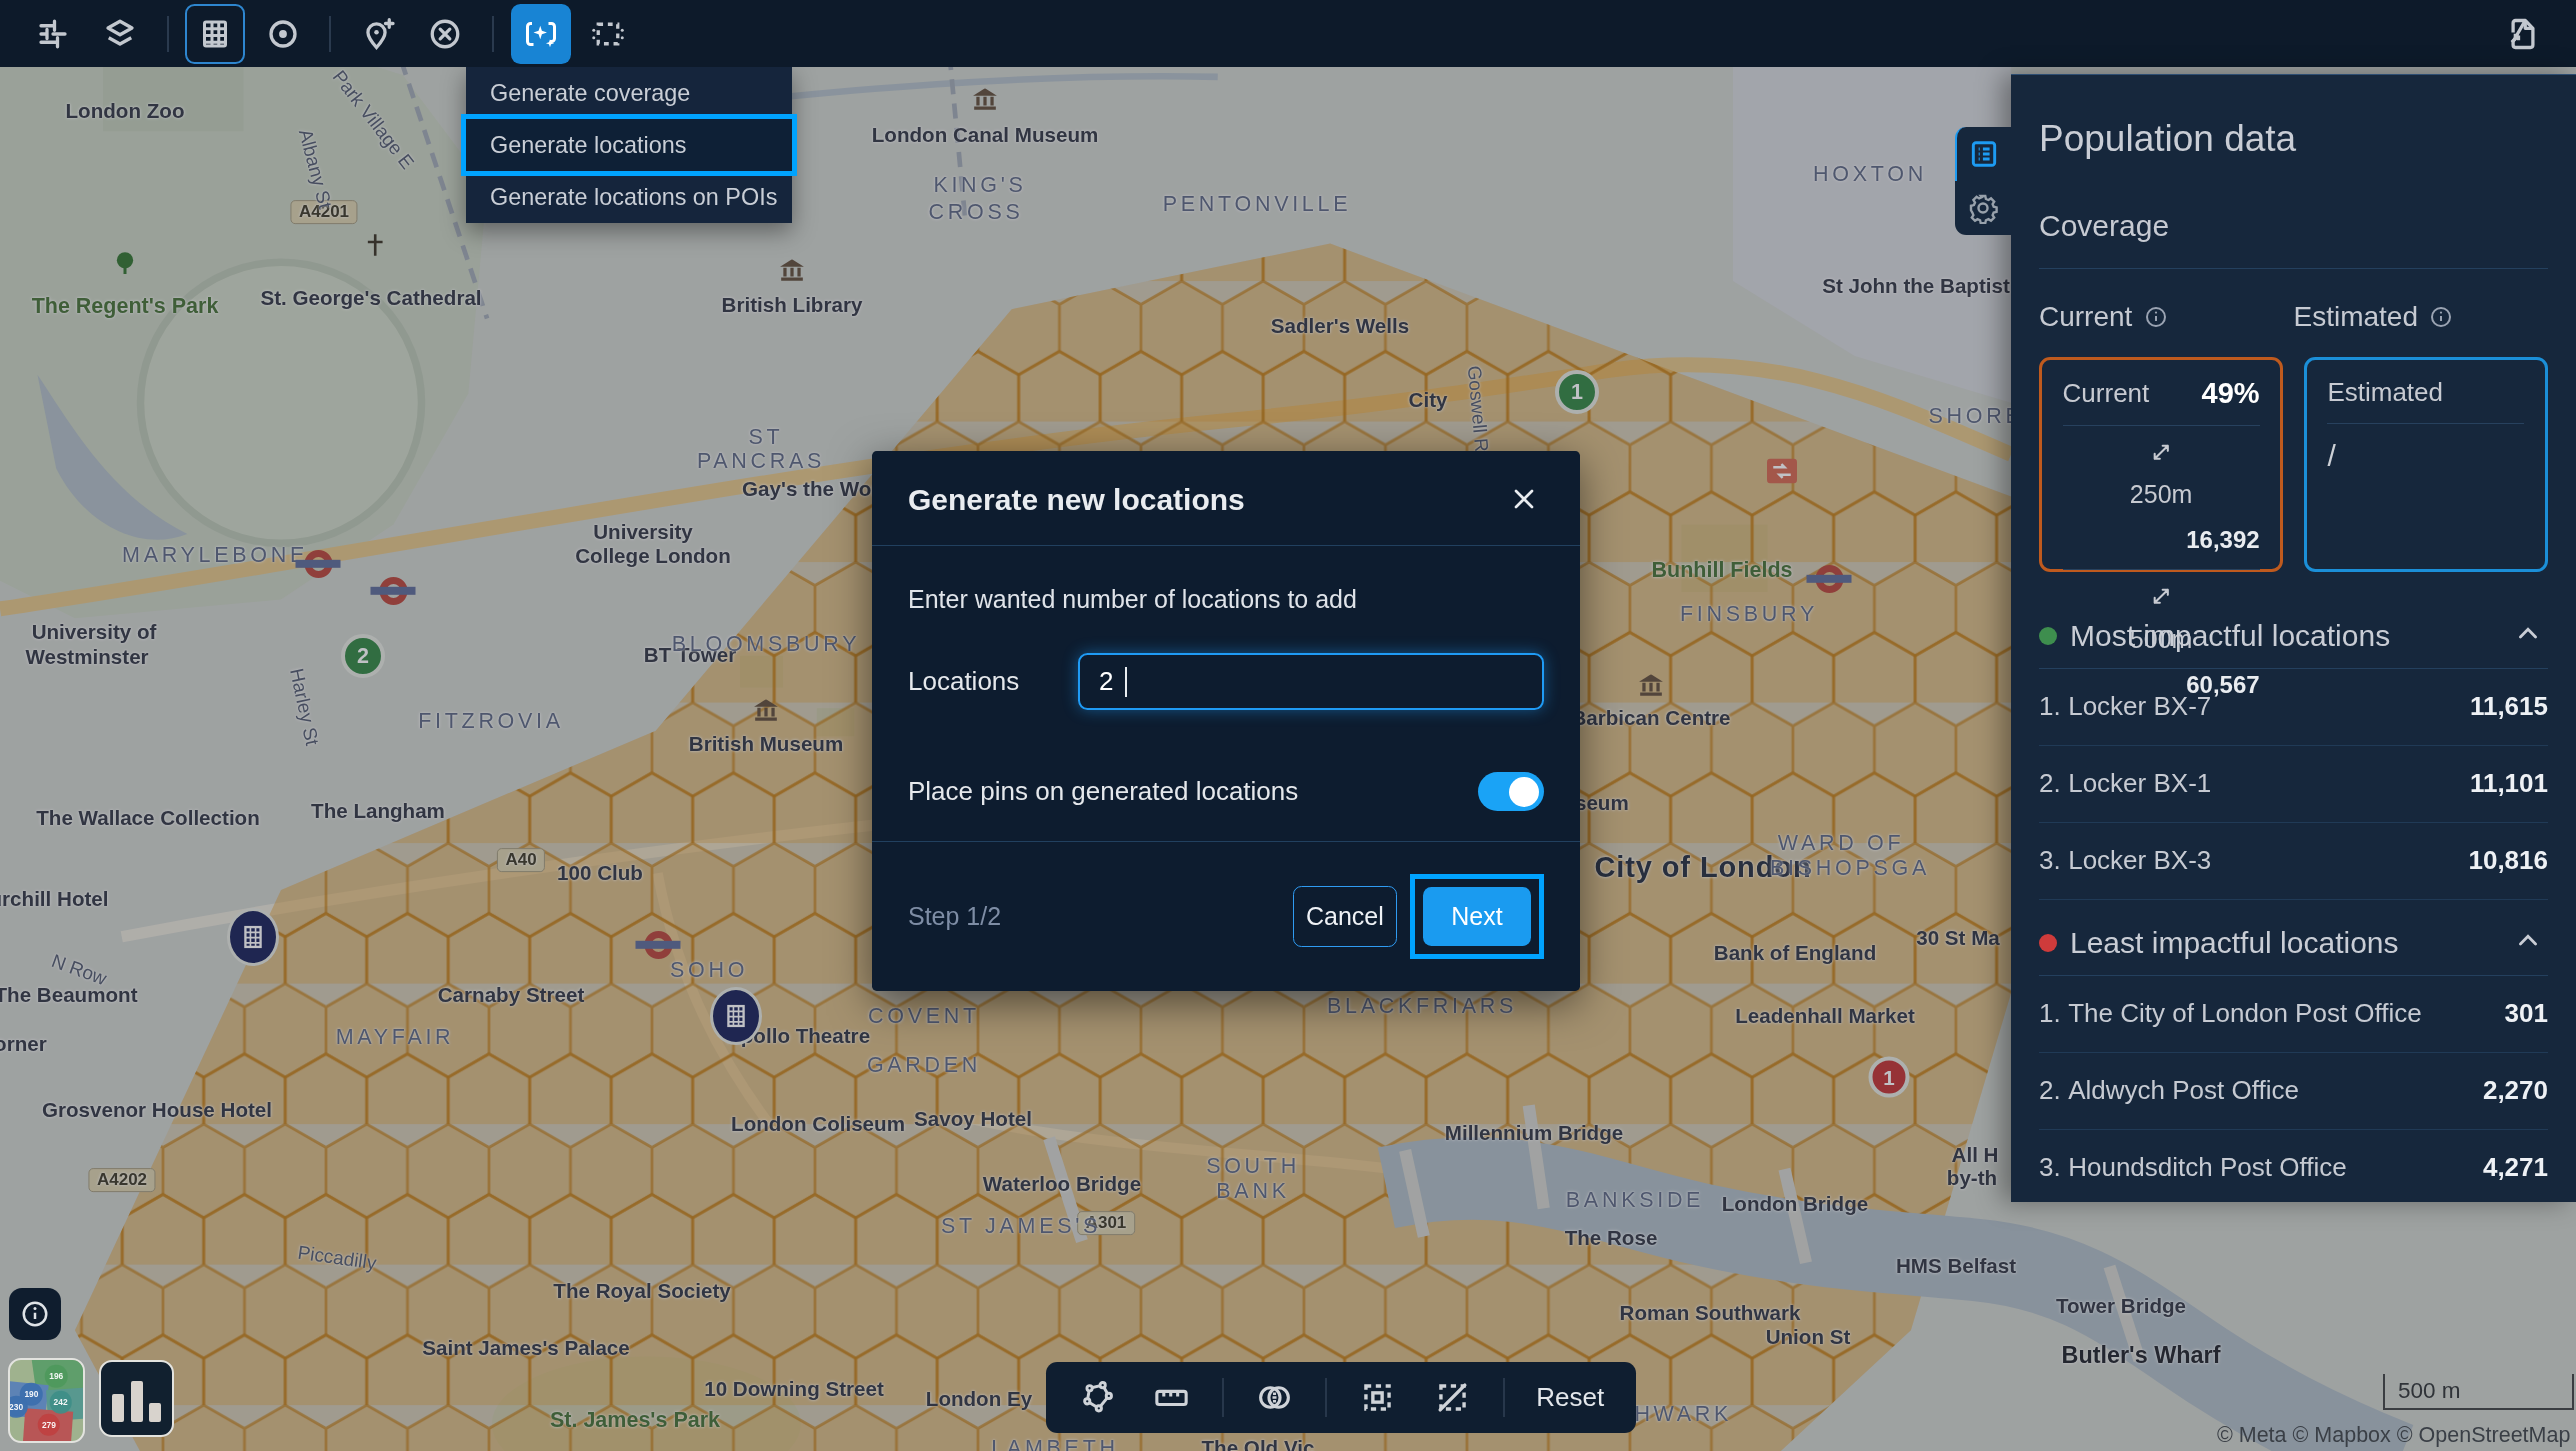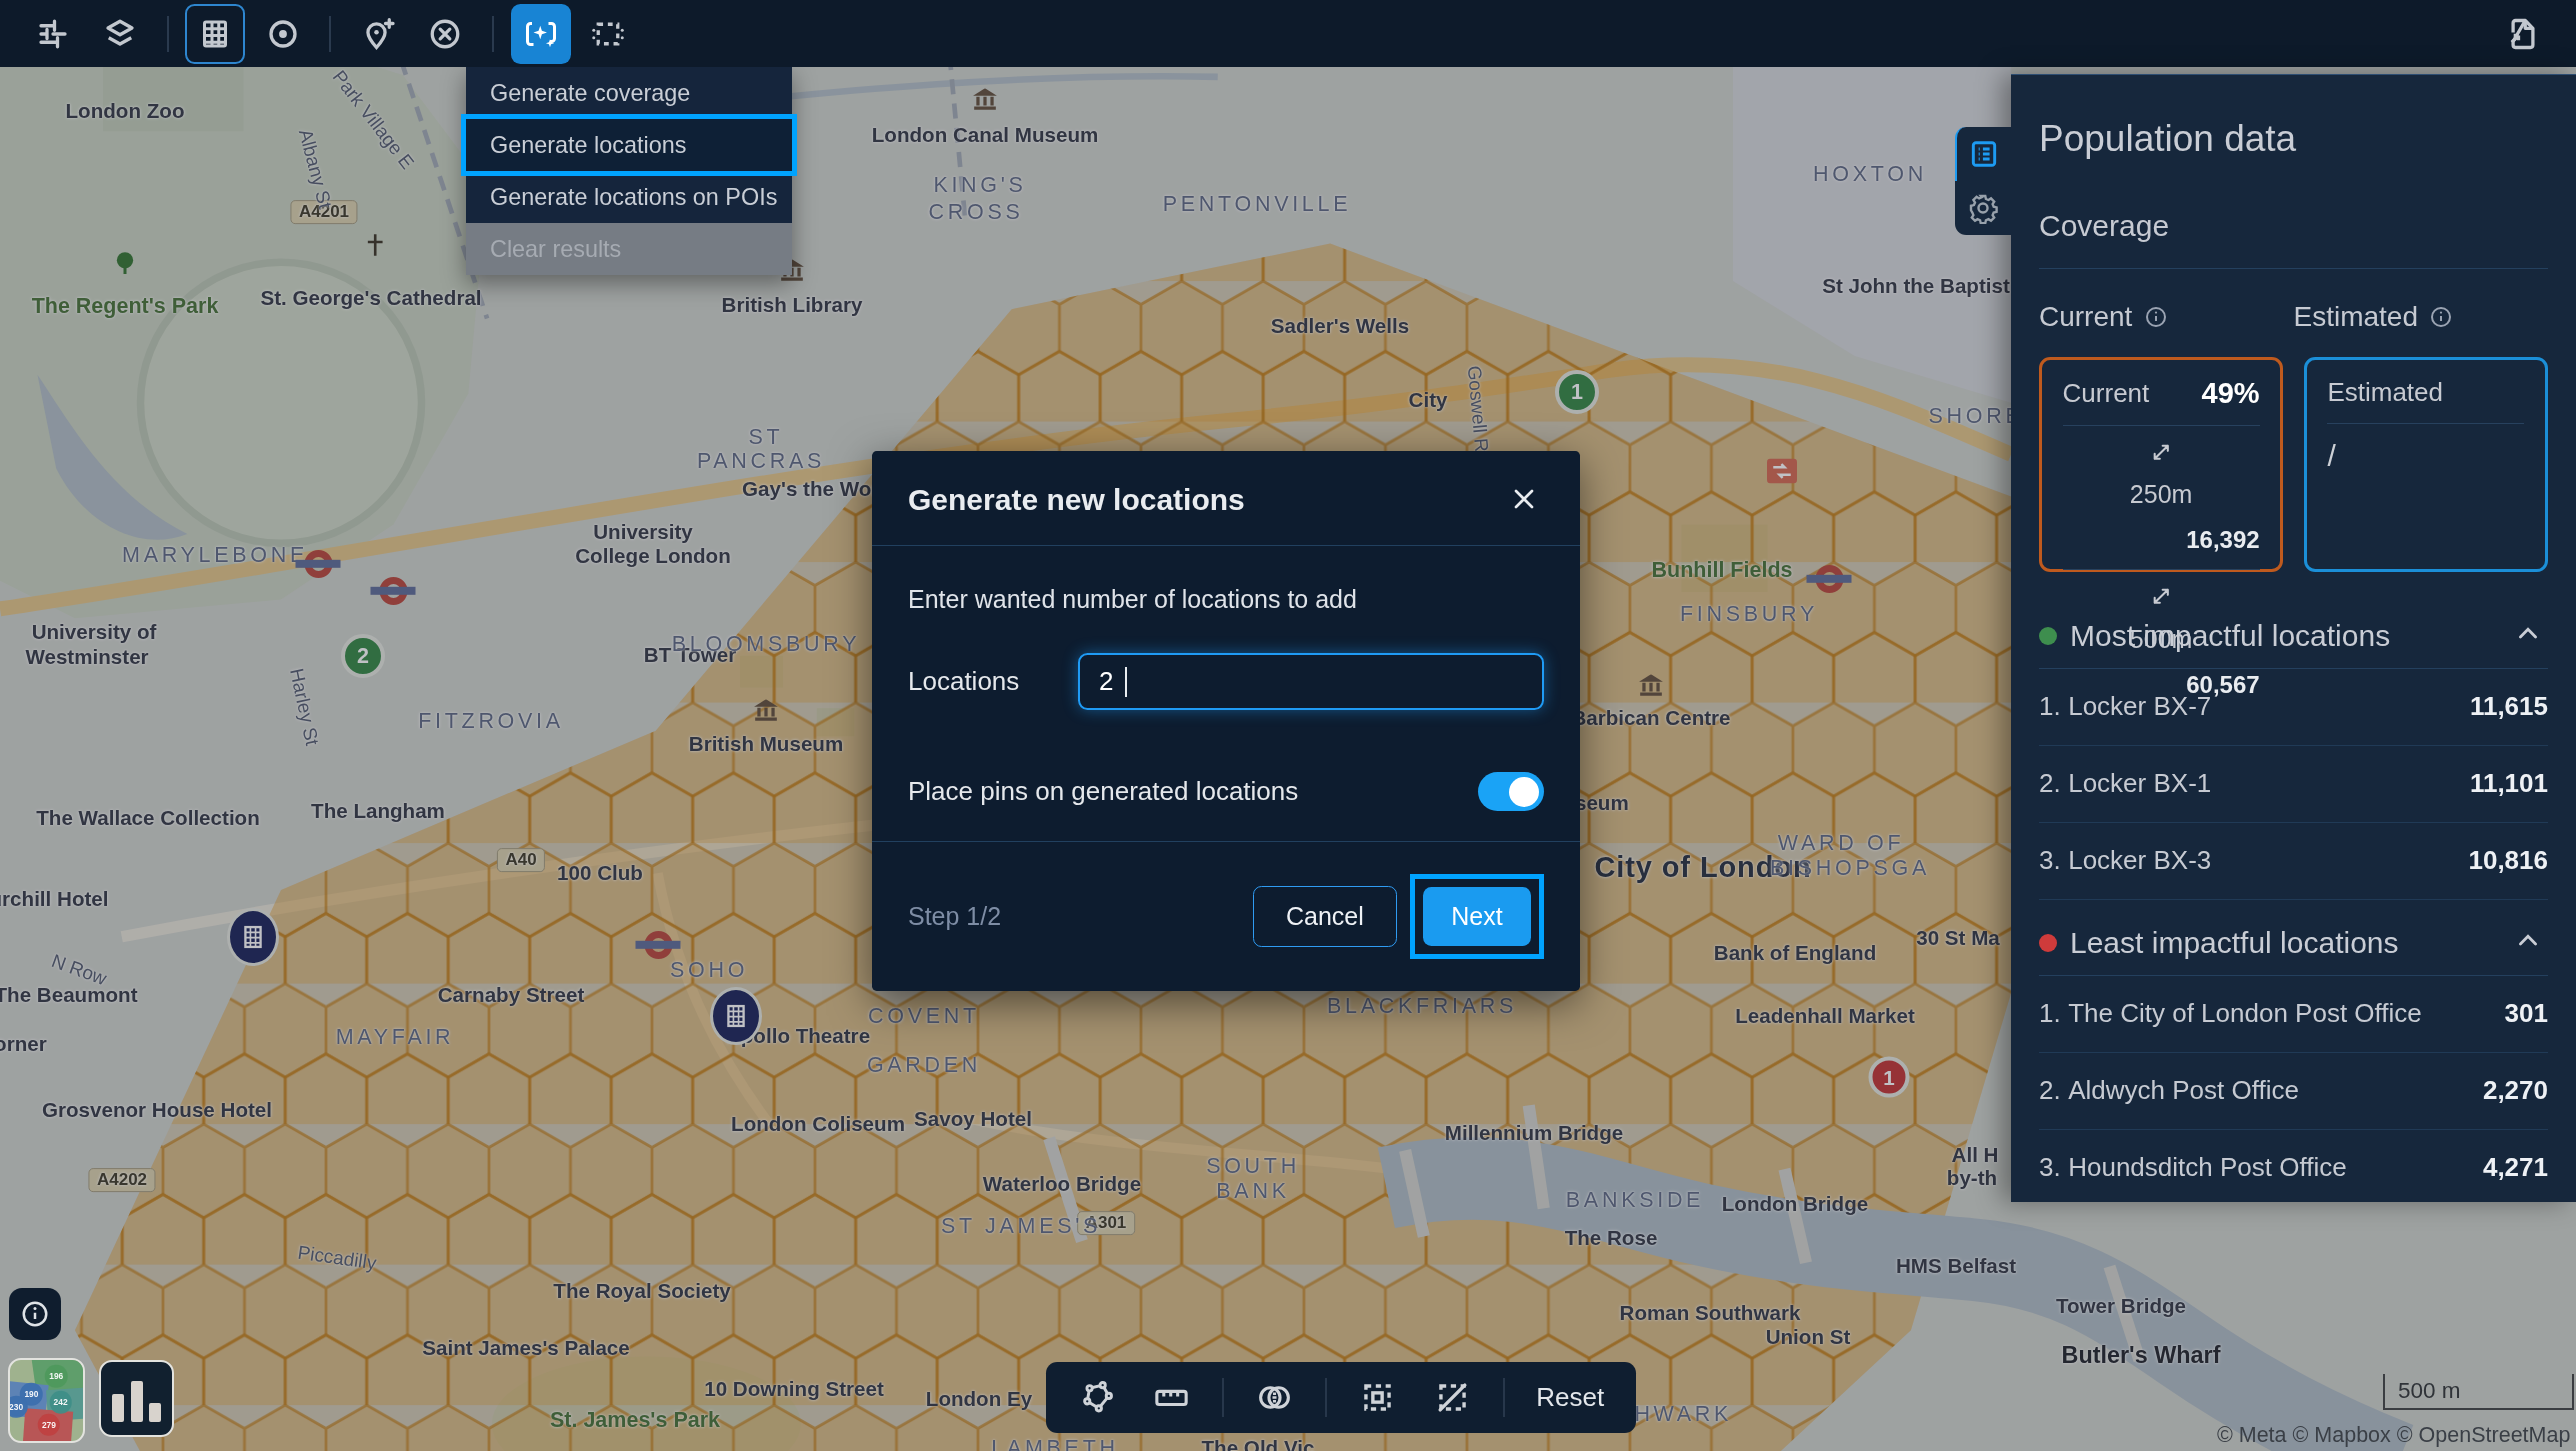--- a/index.html
+++ b/index.html
@@ -53,21 +53,21 @@
   .loc-label{font-size:26px;color:#e5e8ec;}
   .input-wrap{position:relative;margin-left:auto;width:466px;}
   .loc-input{width:100%;height:57px;background:transparent;border:2.3px solid #1f9bf5;border-radius:9.4px;box-shadow:0 0 15px rgba(30,155,245,.45);color:#fff;font-size:26px;padding:0 19px;outline:none;}
   .caret{position:absolute;left:47px;top:14px;width:2.3px;height:30px;background:#e8ecf0;}
   .toggle-row{display:flex;align-items:center;margin-top:62px;}
   .toggle-label{font-size:26px;color:#e5e8ec;}
   .toggle{margin-left:auto;width:66px;height:39px;border-radius:19.7px;background:#1aa3f6;border:none;position:relative;cursor:pointer;}
   .toggle .knob{position:absolute;right:4.7px;top:4.7px;width:30px;height:30px;border-radius:50%;background:#fff;}
   .modal-foot{border-top:1.9px solid #21405f;display:flex;align-items:center;padding:0 36px;height:150px;}
   .step{font-size:25px;color:#7e8da5;}
-  .btn-cancel{margin-left:auto;background:transparent;border:1.9px solid #2f9bf2;border-radius:8.4px;color:#eef1f5;font-size:25px;padding:15px 32px;cursor:pointer;}
+  .btn-cancel{margin-left:auto;background:transparent;border:1.9px solid #2f9bf2;border-radius:8.4px;color:#eef1f5;font-size:25px;padding:15px 12px;cursor:pointer;}
   .next-annot{margin-left:13px;border:5.6px solid #00a3ff;padding:8.4px;display:inline-flex;}
   .btn-next{background:#1a9bf0;border:none;border-radius:8.4px;color:#fff;font-size:25px;padding:15px 28px;cursor:pointer;}
 
   
   .sidebar{position:absolute;left:2011px;top:74px;width:565px;height:1128px;background:#16273c;border-top:1.9px solid #2e4e72;z-index:35;padding:26px 28px;box-shadow:-9.4px 0 24px rgba(0,0,0,.35);}
   .side-tabs{position:absolute;left:-56px;top:52px;display:flex;flex-direction:column;}
   .side-tab{width:56px;height:54px;background:#16273c;border:none;display:flex;align-items:center;justify-content:center;cursor:pointer;}
   .side-tab.first{border-radius:11.2px 0 0 0;border-left:2.8px solid #1d9bf2;color:#1d9bf2;}
   .side-tab.second{border-radius:0 0 0 11.2px;color:#98a1ab;}
   .sb-title{font-size:37px;font-weight:500;color:#c9cdd5;margin-top:17px;}
@@ -391,21 +391,20 @@
           <path d="M13.5 3v5.2h5.1"></path>
           <path d="M4.5 17.5l4.5-4.5M9 13H5.8M9 13v3.2"></path>
         </svg>
     </button>
   </header>
 
   <nav class="menu">
     <div class="menu-item">Generate coverage</div>
     <div class="menu-item highlighted">Generate locations</div>
     <div class="menu-item">Generate locations on POIs</div>
-    <div class="menu-item disabled">Clear results</div>
   </nav>
 
   <section class="modal">
     <div class="modal-head">
       <span class="modal-title">Generate new locations</span>
       <button class="modal-close">
         <svg width="32" height="32" viewBox="0 0 24 24" fill="none" stroke="currentColor" stroke-width="2" stroke-linecap="round">
             <path d="M6 6l12 12M18 6L6 18"></path>
           </svg>
       </button>

